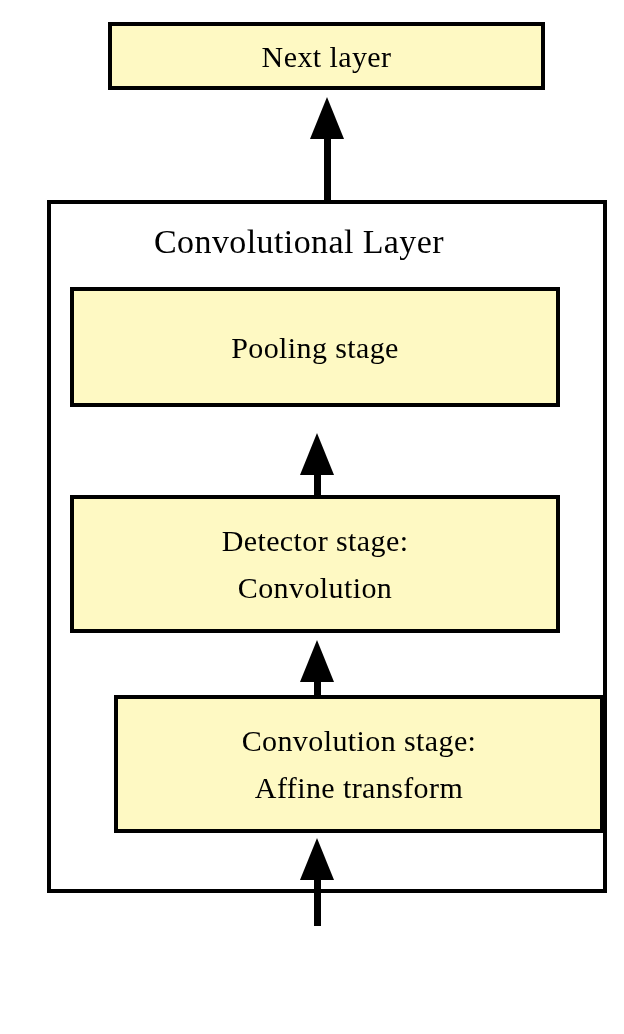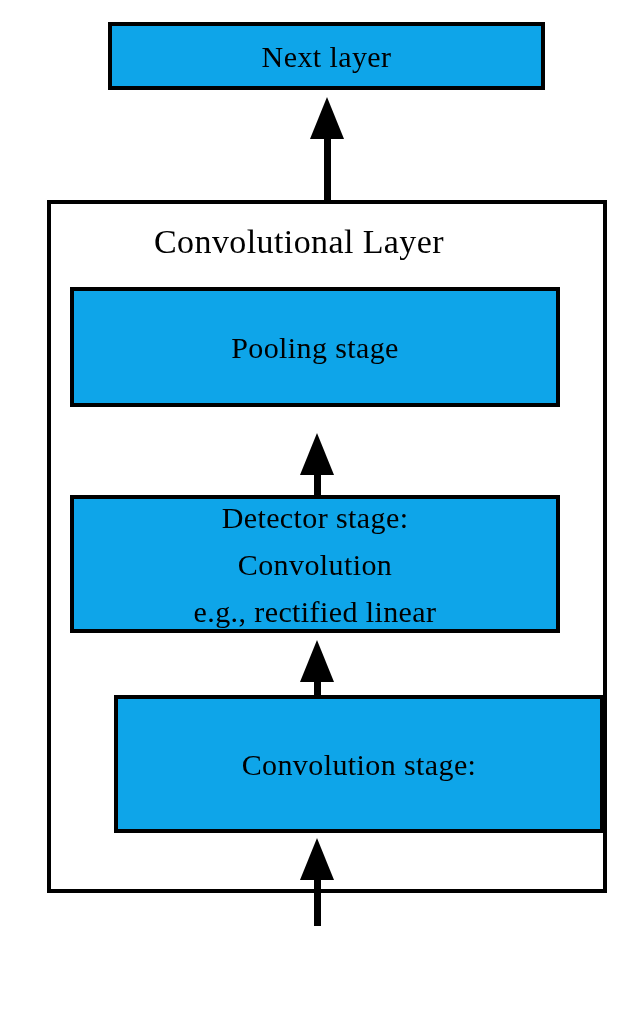--- a/index.html
+++ b/index.html
@@ -12,21 +12,21 @@
     width: 624px;
     height: 1034px;
     background: #ffffff;
     font-family: "Liberation Serif", "DejaVu Serif", serif;
     color: #000000;
     overflow: hidden;
   }
   .node {
     position: absolute;
     border: 4px solid #000000;
-    background: #0ea5e9;
+    background: #fef9c3;
     box-sizing: border-box;
     display: flex;
     flex-direction: column;
     align-items: center;
     justify-content: center;
     text-align: center;
     font-size: 30px;
     letter-spacing: 0.4px;
     line-height: 47px;
     z-index: 2;
@@ -99,30 +99,30 @@
   </div>
 
   <div class="arrow arrow-pool">
     <span class="arrow-head"></span>
     <span class="arrow-shaft"></span>
   </div>
 
   <div class="node node-detector">
     <span class="line">Detector stage:</span>
     <span class="line">Convolution</span>
-    <span class="line">e.g., rectified linear</span>
   </div>
 
   <div class="arrow arrow-detect">
     <span class="arrow-head"></span>
     <span class="arrow-shaft"></span>
   </div>
 
   <div class="node node-conv">
     <span class="line">Convolution stage:</span>
+    <span class="line">Affine transform</span>
   </div>
 
   <div class="arrow arrow-conv">
     <span class="arrow-head"></span>
     <span class="arrow-shaft"></span>
   </div>
 
 
 </div>
 

